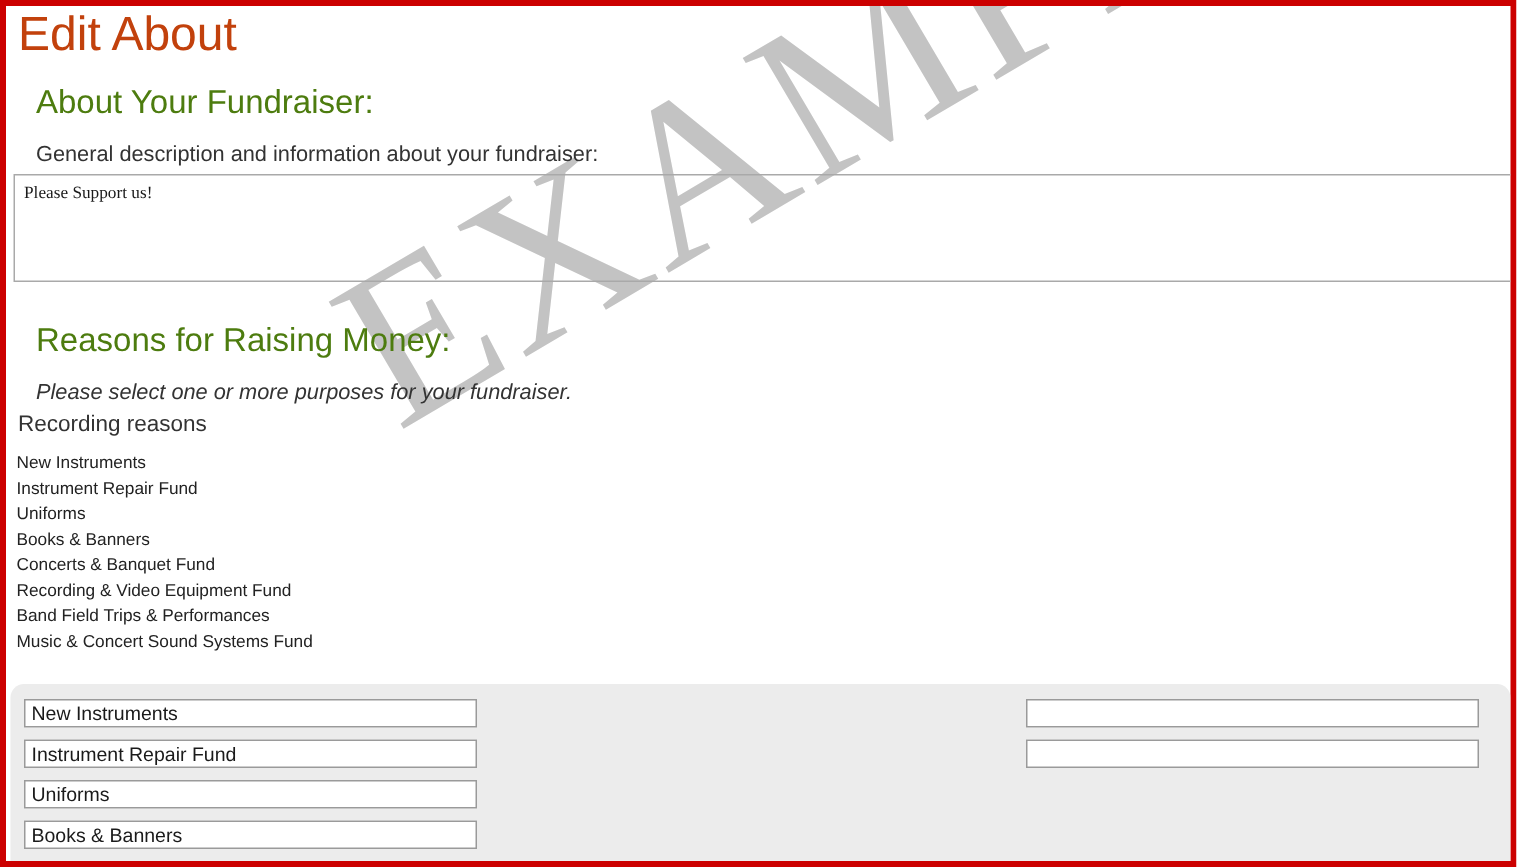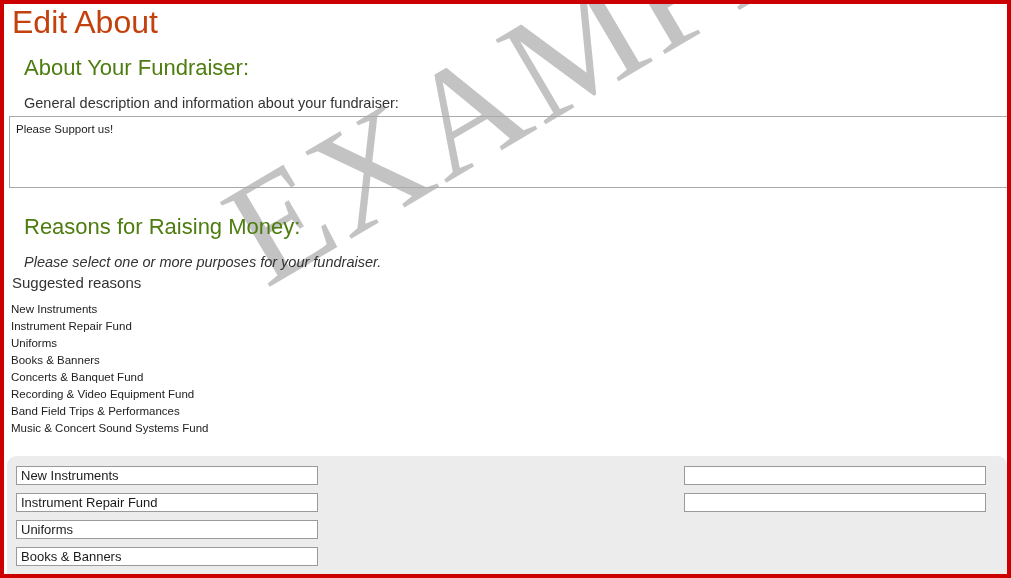--- a/index.html
+++ b/index.html
@@ -100,21 +100,21 @@
   #about-textarea {
     position: absolute;
     left: 5px;
     top: 112px;
     width: 1000px;
     height: 72px;
     box-sizing: border-box;
     border: 1px solid #a9a9a9;
     background: transparent;
     resize: none;
-    font-family: Liberation Sans, sans-serif;
+    font-family: Liberation Serif, serif;
     font-size: 11.5px;
     color: #1a1a1a;
     padding: 5px 6px;
     line-height: 1.35;
     outline: none;
   }
 
   
   #suggested-list {
     position: absolute;
@@ -181,21 +181,21 @@
       <h2 class="section-head" id="about-head">About Your Fundraiser:</h2>
 
       <p class="body-text" id="about-desc">General description and information about your fundraiser:</p>
 
       <textarea id="about-textarea" placeholder="" style="">Please Support us!</textarea>
 
       <h2 class="section-head" id="reasons-head">Reasons for Raising Money:</h2>
 
       <p class="body-text" id="reasons-desc">Please select one or more purposes for your fundraiser.</p>
 
-      <div id="suggested-label">Suggested reasons</div>
+      <div id="suggested-label">Recording reasons</div>
 
       <ul id="suggested-list">
         <li>New Instruments</li>
         <li>Instrument Repair Fund</li>
         <li>Uniforms</li>
         <li>Books &amp; Banners</li>
         <li>Concerts &amp; Banquet Fund</li>
         <li>Recording &amp; Video Equipment Fund</li>
         <li>Band Field Trips &amp; Performances</li>
         <li>Music &amp; Concert Sound Systems Fund</li>

